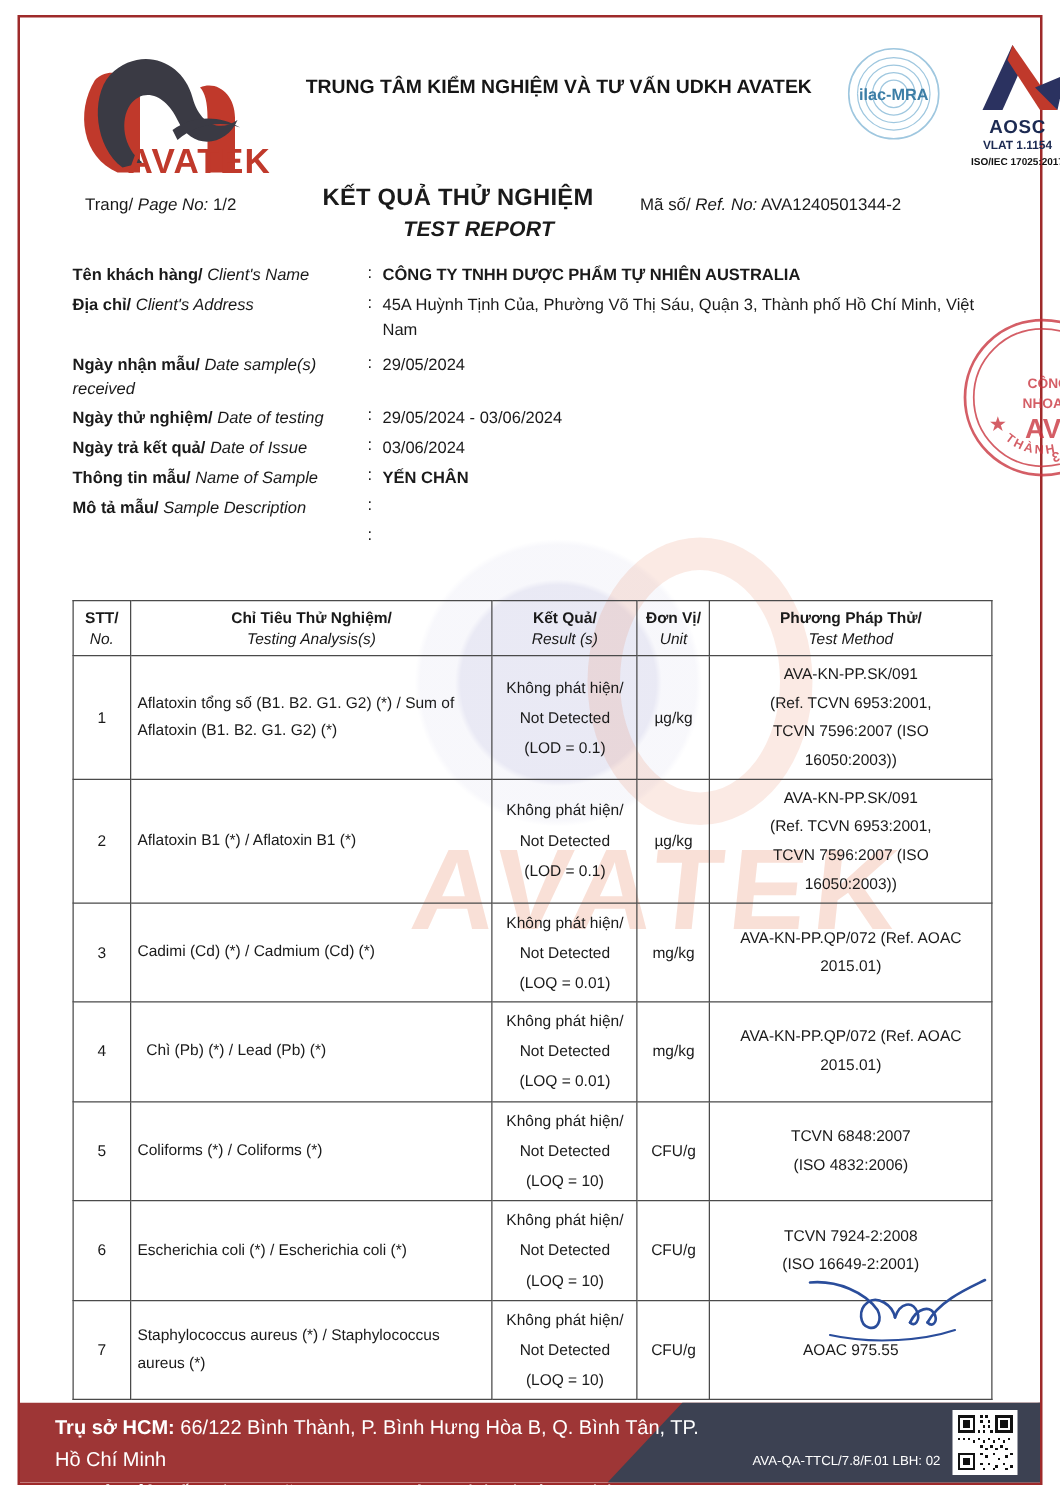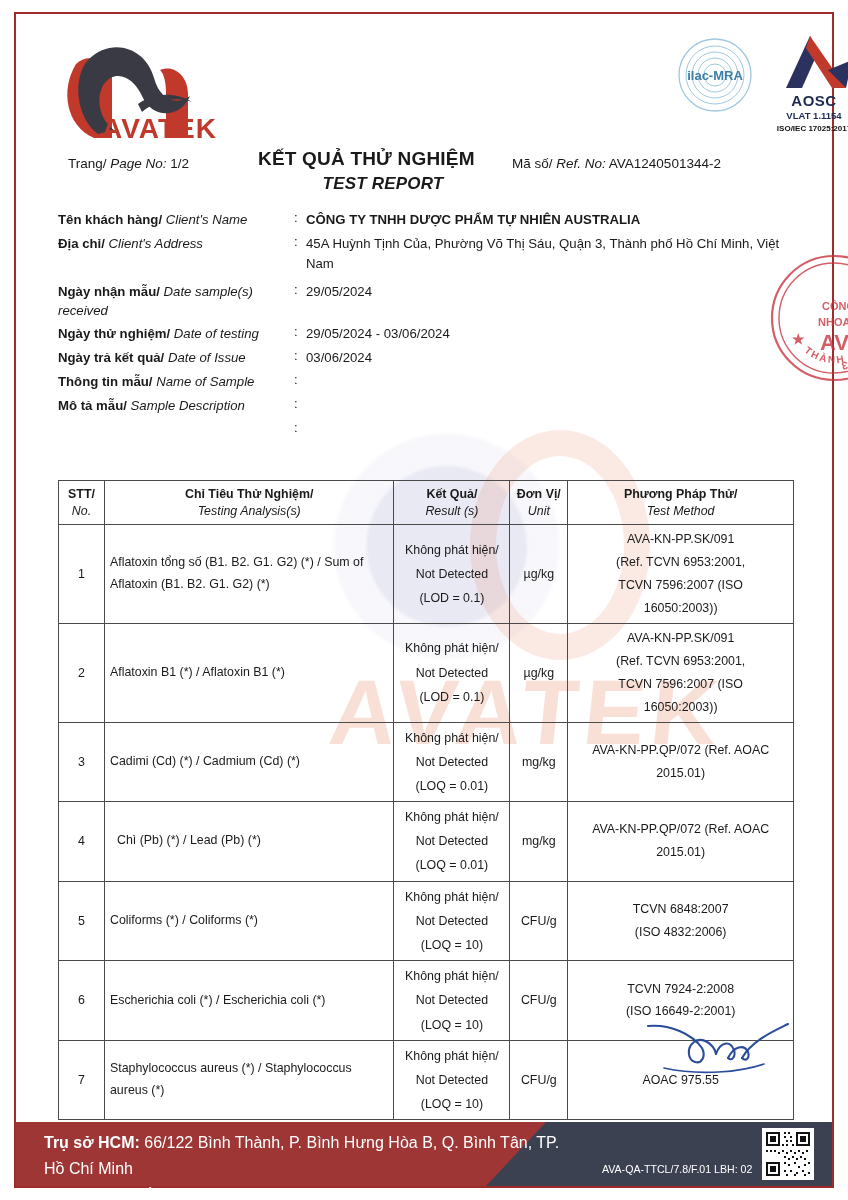--- a/index.html
+++ b/index.html
@@ -158,20 +158,21 @@
       <path d="M118 36 C132 30 146 42 146 60 L146 104 L124 104 L124 60 C124 48 122 40 118 36 Z" fill="#c0392b"></path>
 
       <path d="M46 26 C70 2 104 14 112 44 C118 66 134 72 148 62 C140 82 112 88 100 62 C92 44 74 34 62 50 C54 62 56 84 72 96 L56 100 C34 84 30 44 46 26 Z" fill="#3a3a44"></path>
       <path d="M96 70 C112 58 134 58 150 68 C134 62 114 66 100 78 Z" fill="#3a3a44"></path>
 
       <text x="60" y="104" font-family="Liberation Sans, sans-serif" font-size="28" font-weight="800" fill="#c0392b" letter-spacing="1">AVATEK</text>
     </svg>
   </div>
 
   <div id="org-names">
+    <div id="org-name-vi">TRUNG TÂM KIỂM NGHIỆM VÀ TƯ VẤN UDKH AVATEK</div>
   </div>
 
   <div id="badges">
     <div id="ilac-badge">
       <svg width="78" height="78" viewBox="0 0 78 78" aria-hidden="true">
         <circle cx="39" cy="39" r="36" fill="none" stroke="#9fc7df" stroke-width="1.3"></circle>
         <g stroke="#9fc7df" stroke-width="1" fill="none">
           <path d="M10 39 a29 29 0 0 1 58 0"></path>
           <path d="M16 39 a23 23 0 0 1 46 0"></path>
           <path d="M22 39 a17 17 0 0 1 34 0"></path>
@@ -255,20 +256,21 @@
       <div class="meta-value">29/05/2024 - 03/06/2024</div>
     </div>
     <div class="meta-row">
       <div class="meta-label"><span class="vi">Ngày trả kết quả/</span> <span class="en">Date of Issue</span></div>
       <div class="meta-colon">:</div>
       <div class="meta-value">03/06/2024</div>
     </div>
     <div class="meta-row">
       <div class="meta-label"><span class="vi">Thông tin mẫu/</span> <span class="en">Name of Sample</span></div>
       <div class="meta-colon">:</div>
+      <div class="meta-value bold">YẾN CHÂN</div>
     </div>
     <div class="meta-row">
       <div class="meta-label"><span class="vi">Mô tả mẫu/</span> <span class="en">Sample Description</span></div>
       <div class="meta-colon">:</div>
     </div>
     <div class="meta-row" style="margin-top: 4px;">
       <div class="meta-colon">:</div>
       <div class="meta-value"></div>
     </div>
   </div>

